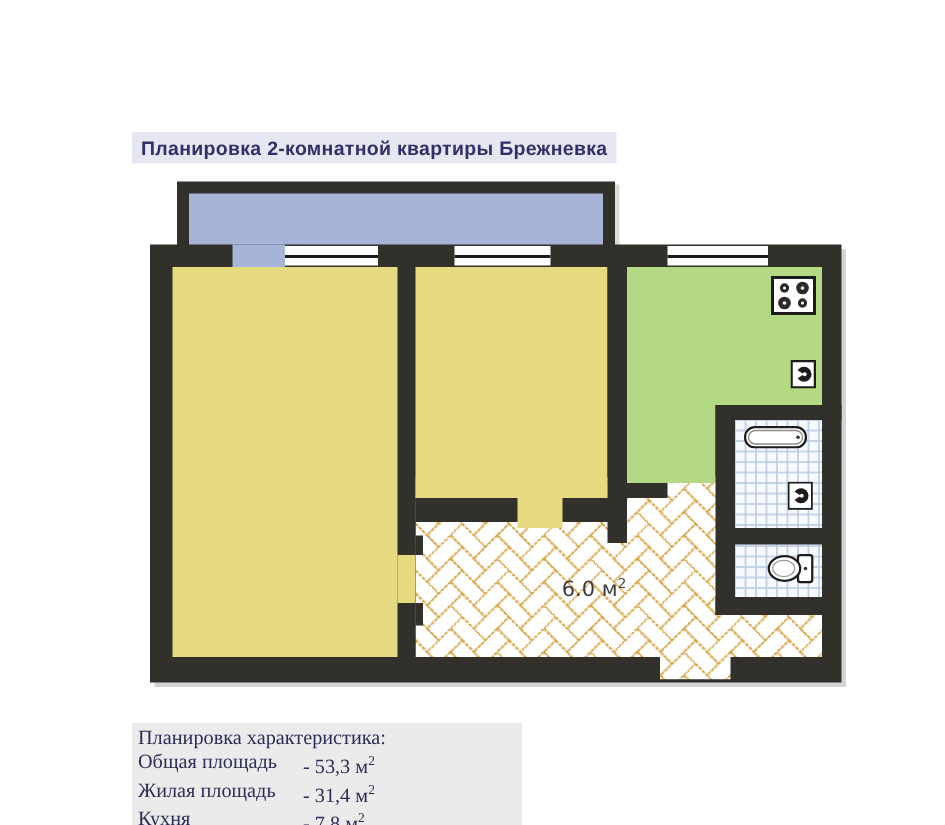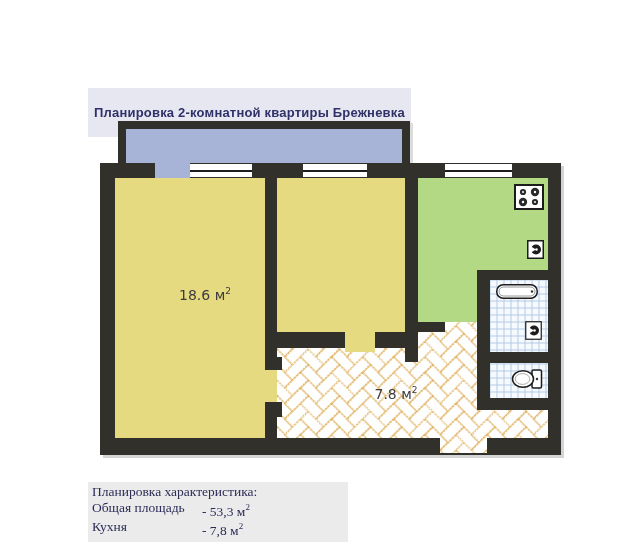--- a/index.html
+++ b/index.html
@@ -4,21 +4,21 @@
 <style>
   html,body{margin:0;padding:0;background:#fff;}
   #page{position:relative;width:630px;height:550px;background:#fff;overflow:hidden;
         font-family:"Liberation Sans",sans-serif;}
   .abs{position:absolute;}
   .wall{position:absolute;background:#32302a;}
   .yellow{position:absolute;background:#e6da81;}
   .green{position:absolute;background:#b4d985;}
   .lav{position:absolute;background:#a8b4d7;}
   #title{position:absolute;left:88px;top:88px;background:#e7e7f1;color:#2f3168;
-         font-size:13px;font-weight:bold;padding:17px 6px;letter-spacing:.2px;}
+         font-size:13px;font-weight:bold;padding:3px 6px;letter-spacing:.2px;}
   .window{position:absolute;background:#ffffff;}
   .window .pane{height:2px;background:#1c1c1c;margin-top:5.5px;}
   .arealabel{position:absolute;width:100px;text-align:center;color:#3c3c3c;
              font-size:14px;font-family:"DejaVu Sans",sans-serif;}
   .arealabel sup{font-size:9px;}
   #specs{position:absolute;left:88px;top:482px;width:252px;background:#ebebeb;
          padding:2px 4px 4px 4px;font-family:"Liberation Serif",serif;
          font-size:13.5px;color:#2c2c58;line-height:15.5px;}
   #specs sup{font-size:9px;}
   .srow{display:flex;}
@@ -129,32 +129,33 @@
     <circle cx="9.5" cy="9.5" r="1.3" fill="#fff"></circle>
   </svg>
 
   <svg class="abs" style="left:511px;top:368px;" width="32" height="22" viewBox="0 0 32 22">
     <rect x="21" y="2" width="9.5" height="18" rx="1.5" fill="#fff" stroke="#1c1c1c" stroke-width="1.5"></rect>
     <ellipse cx="12" cy="11" rx="10.5" ry="8.2" fill="#fff" stroke="#1c1c1c" stroke-width="1.5"></ellipse>
     <ellipse cx="11.5" cy="11" rx="7.3" ry="5.4" fill="none" stroke="#999" stroke-width="0.8"></ellipse>
     <circle cx="26" cy="11" r="1.2" fill="#333"></circle>
   </svg>
 
-  <div class="arealabel" style="left:155px;top:286px;">
-    <span>18.6 м</span><sup>2</sup>
-  </div>
   <div class="arealabel" style="left:346px;top:385px;">
-    <span>7.8 м</span><sup>2</sup>
+    <span>6.0 м</span><sup>2</sup>
   </div>
 
   <div id="specs">
     <div>Планировка характеристика:</div>
     <div class="srow">
       <span class="slabel">Общая площадь</span>
       <span><span>- 53,3 м</span><sup>2</sup></span>
+    </div>
+    <div class="srow">
+      <span class="slabel">Жилая площадь</span>
+      <span><span>- 31,4 м</span><sup>2</sup></span>
     </div>
     <div class="srow">
       <span class="slabel">Кухня</span>
       <span><span>- 7,8 м</span><sup>2</sup></span>
     </div>
   </div>
 
 </div>
 
 </body></html>

